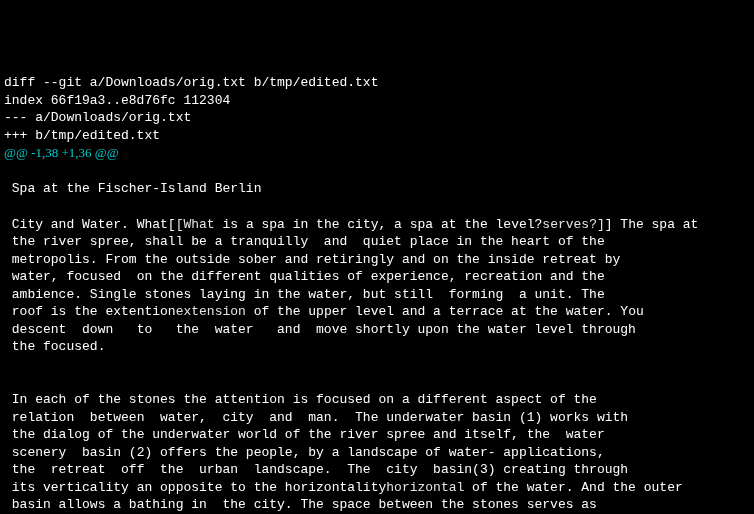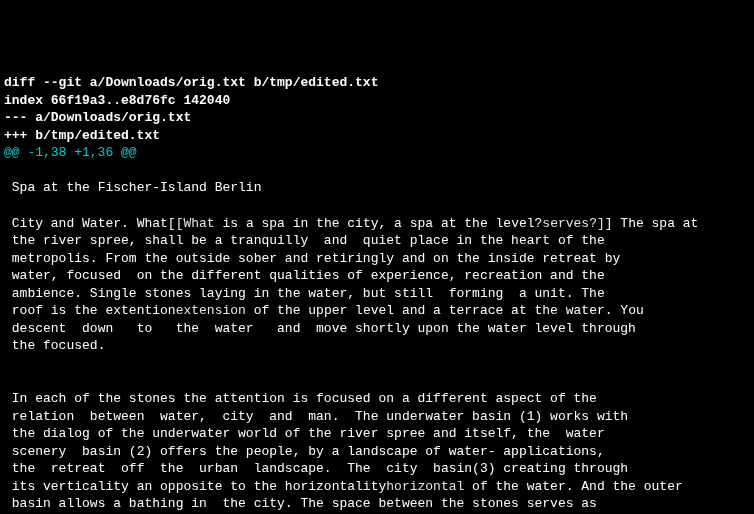--- a/index.html
+++ b/index.html
@@ -8,32 +8,32 @@
     color: #fff;
     font-family: "Courier New", Courier, monospace;
     font-size: 13px;
     line-height: 1.35;
     width: 754px;
     height: 514px;
     padding: 4px;
     overflow: hidden;
     white-space: pre-wrap;
   }
-  .bold { font-weight: bold; }
-  .cyan { color: #00cdcd; }
+  .bold { font-weight: normal; }
+  .cyan { color: #00cdcd; font-family: Liberation Serif, serif; }
   .red { color: #ffffff; }
   .green { color: #e5e5e5; }
 </style>
 </head>
 <body>
 
 
 
 <div><span class="bold">diff --git a/Downloads/orig.txt b/tmp/edited.txt</span>
-<span class="bold">index 66f19a3..e8d76fc 142040</span>
+<span class="bold">index 66f19a3..e8d76fc 112304</span>
 <span class="bold">--- a/Downloads/orig.txt</span>
 <span class="bold">+++ b/tmp/edited.txt</span>
 <span class="cyan">@@ -1,38 +1,36 @@</span>
 <span></span>
 <span> Spa at the Fischer-Island Berlin</span>
 <span></span>
 <span> City and Water. </span><span class="red">What[</span><span class="green">[What</span><span> is a spa in the city, a spa at the </span><span class="red">level?</span><span class="green">serves?]</span><span>] The spa at</span>
 <span> the river spree, shall be a tranquilly  and  quiet place in the heart of the</span>
 <span> metropolis. From the outside sober and retiringly and on the inside retreat by</span>
 <span> water, focused  on the different qualities of experience, recreation and the</span>

